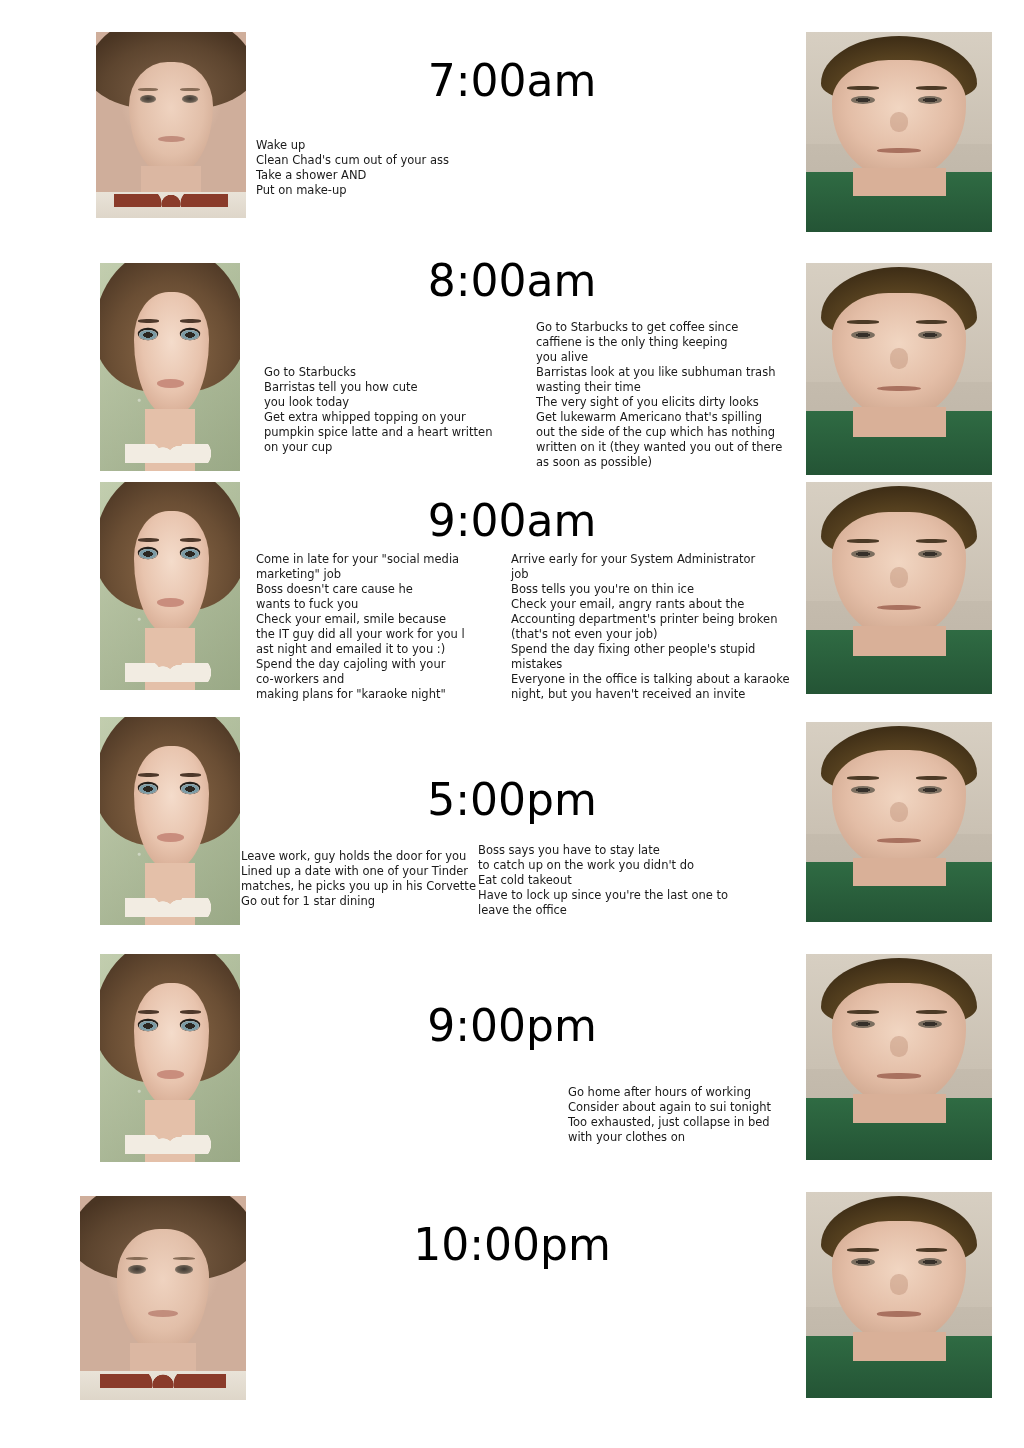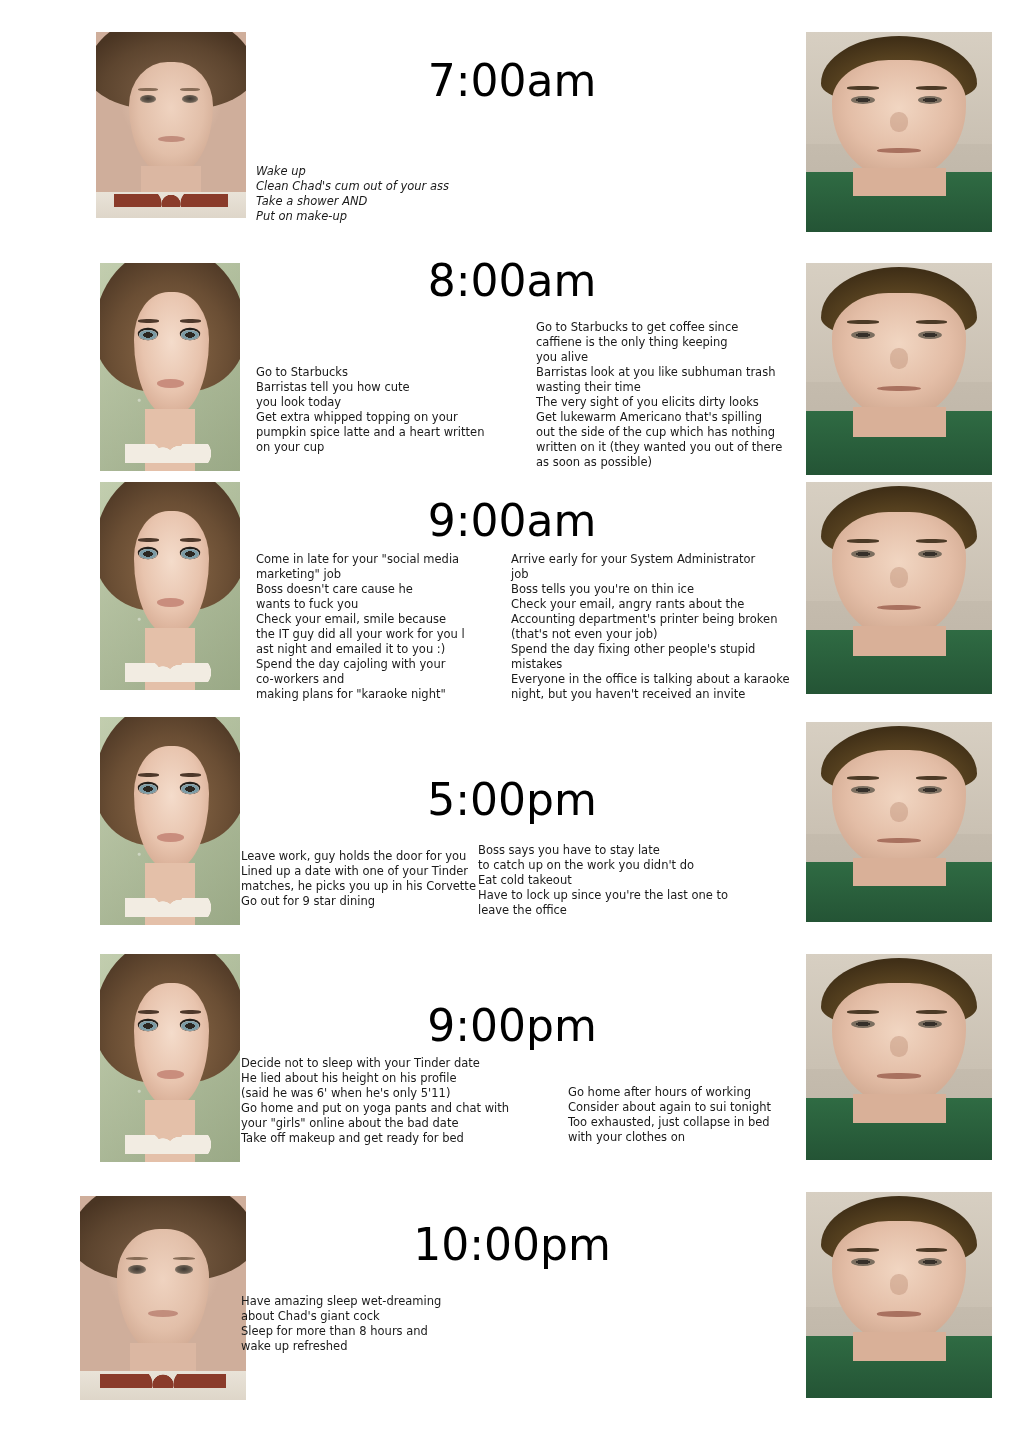--- a/index.html
+++ b/index.html
@@ -305,21 +305,21 @@
         <div class="brow l"></div>
           <div class="brow r"></div>
         <div class="eye l"></div>
           <div class="eye r"></div>
         <div class="nose"></div>
           <div class="mouth"></div>
         <div class="neck"></div>
       </div>
     </div>
 
-    <div class="text-block" style="left:256px;top:164px;width:300px;font-style:italic;">Wake up
+    <div class="text-block" style="left:256px;top:138px;width:300px;">Wake up
 Clean Chad's cum out of your ass
 Take a shower AND
 Put on make-up</div>
   </div>
 
   <div class="row" style="top:240px;height:240px;">
     <div class="time-label" style="top:15px;">8:00am</div>
 
     <div class="photo f-glam" style="left:100px;top:23px;width:140px;height:208px;">
       <div class="inner">
@@ -345,21 +345,21 @@
         <div class="brow l"></div>
           <div class="brow r"></div>
         <div class="eye l"></div>
           <div class="eye r"></div>
         <div class="nose"></div>
           <div class="mouth"></div>
         <div class="neck"></div>
       </div>
     </div>
 
-    <div class="text-block" style="left:256px;top:125px;width:300px;">Go to Starbucks
+    <div class="text-block" style="left:264px;top:125px;width:300px;">Go to Starbucks
 Barristas tell you how cute
 you look today
 Get extra whipped topping on your
 pumpkin spice latte and a heart written
 on your cup</div>
     <div class="text-block" style="left:536px;top:80px;width:290px;">Go to Starbucks to get coffee since
 caffiene is the only thing keeping
 you alive
 Barristas look at you like subhuman trash
 wasting their time
@@ -456,21 +456,21 @@
           <div class="eye r"></div>
         <div class="nose"></div>
           <div class="mouth"></div>
         <div class="neck"></div>
       </div>
     </div>
 
     <div class="text-block" style="left:241px;top:137px;width:260px;">Leave work, guy holds the door for you
 Lined up a date with one of your Tinder
 matches, he picks you up in his Corvette
-Go out for 9 star dining</div>
+Go out for 1 star dining</div>
     <div class="text-block" style="left:478px;top:131px;width:300px;">Boss says you have to stay late
 to catch up on the work you didn't do
 Eat cold takeout
 Have to lock up since you're the last one to
 leave the office</div>
   </div>
 
   <div class="row" style="top:952px;height:238px;">
     <div class="time-label" style="top:48px;">9:00pm</div>
 
@@ -498,26 +498,20 @@
         <div class="brow l"></div>
           <div class="brow r"></div>
         <div class="eye l"></div>
           <div class="eye r"></div>
         <div class="nose"></div>
           <div class="mouth"></div>
         <div class="neck"></div>
       </div>
     </div>
 
-    <div class="text-block" style="left:241px;top:104px;width:310px;">Decide not to sleep with your Tinder date
-He lied about his height on his profile
-(said he was 6' when he's only 5'11)
-Go home and put on yoga pants and chat with
-your "girls" online about the bad date
-Take off makeup and get ready for bed</div>
     <div class="text-block" style="left:568px;top:133px;width:290px;">Go home after hours of working
 Consider about again to sui tonight
 Too exhausted, just collapse in bed
 with your clothes on</div>
   </div>
 
   <div class="row" style="top:1188px;height:260px;">
     <div class="time-label" style="top:31px;">10:00pm</div>
 
     <div class="photo f-plain" style="left:80px;top:8px;width:166px;height:204px;">
@@ -544,19 +538,15 @@
         <div class="brow l"></div>
           <div class="brow r"></div>
         <div class="eye l"></div>
           <div class="eye r"></div>
         <div class="nose"></div>
           <div class="mouth"></div>
         <div class="neck"></div>
       </div>
     </div>
 
-    <div class="text-block" style="left:241px;top:106px;width:270px;">Have amazing sleep wet-dreaming
-about Chad's giant cock
-Sleep for more than 8 hours and
-wake up refreshed</div>
   </div>
 
 </div>
 
 </body></html>

